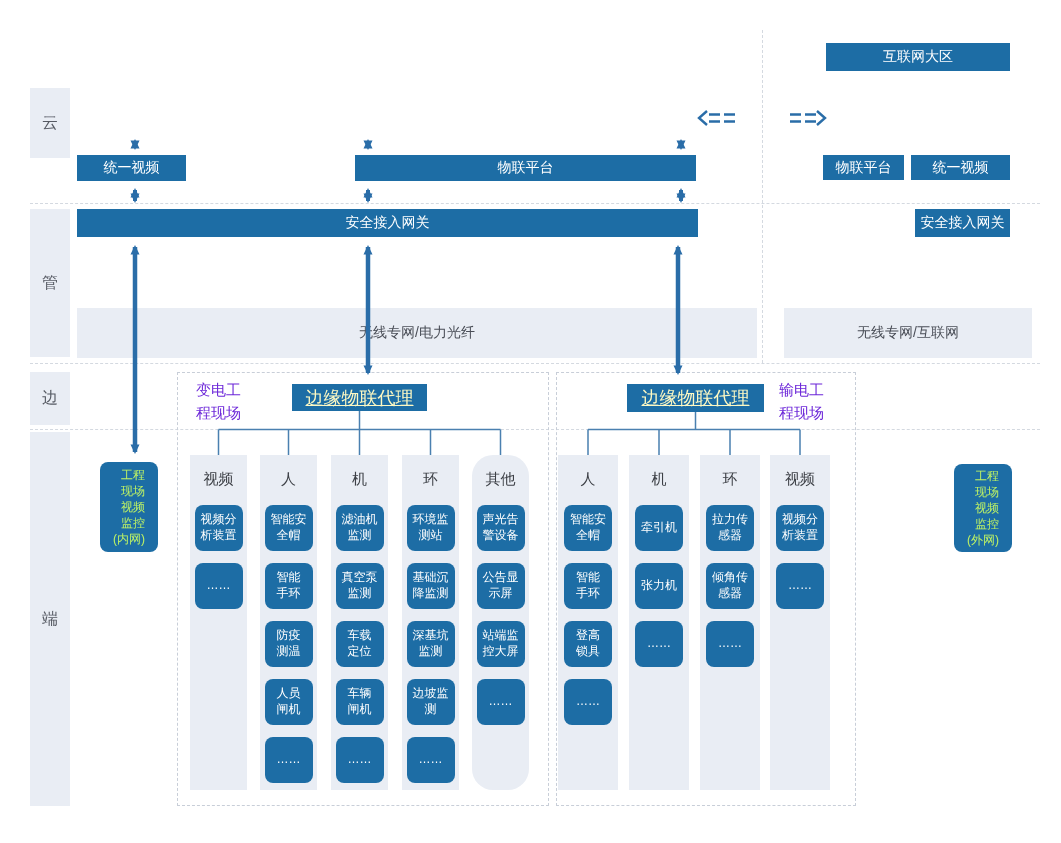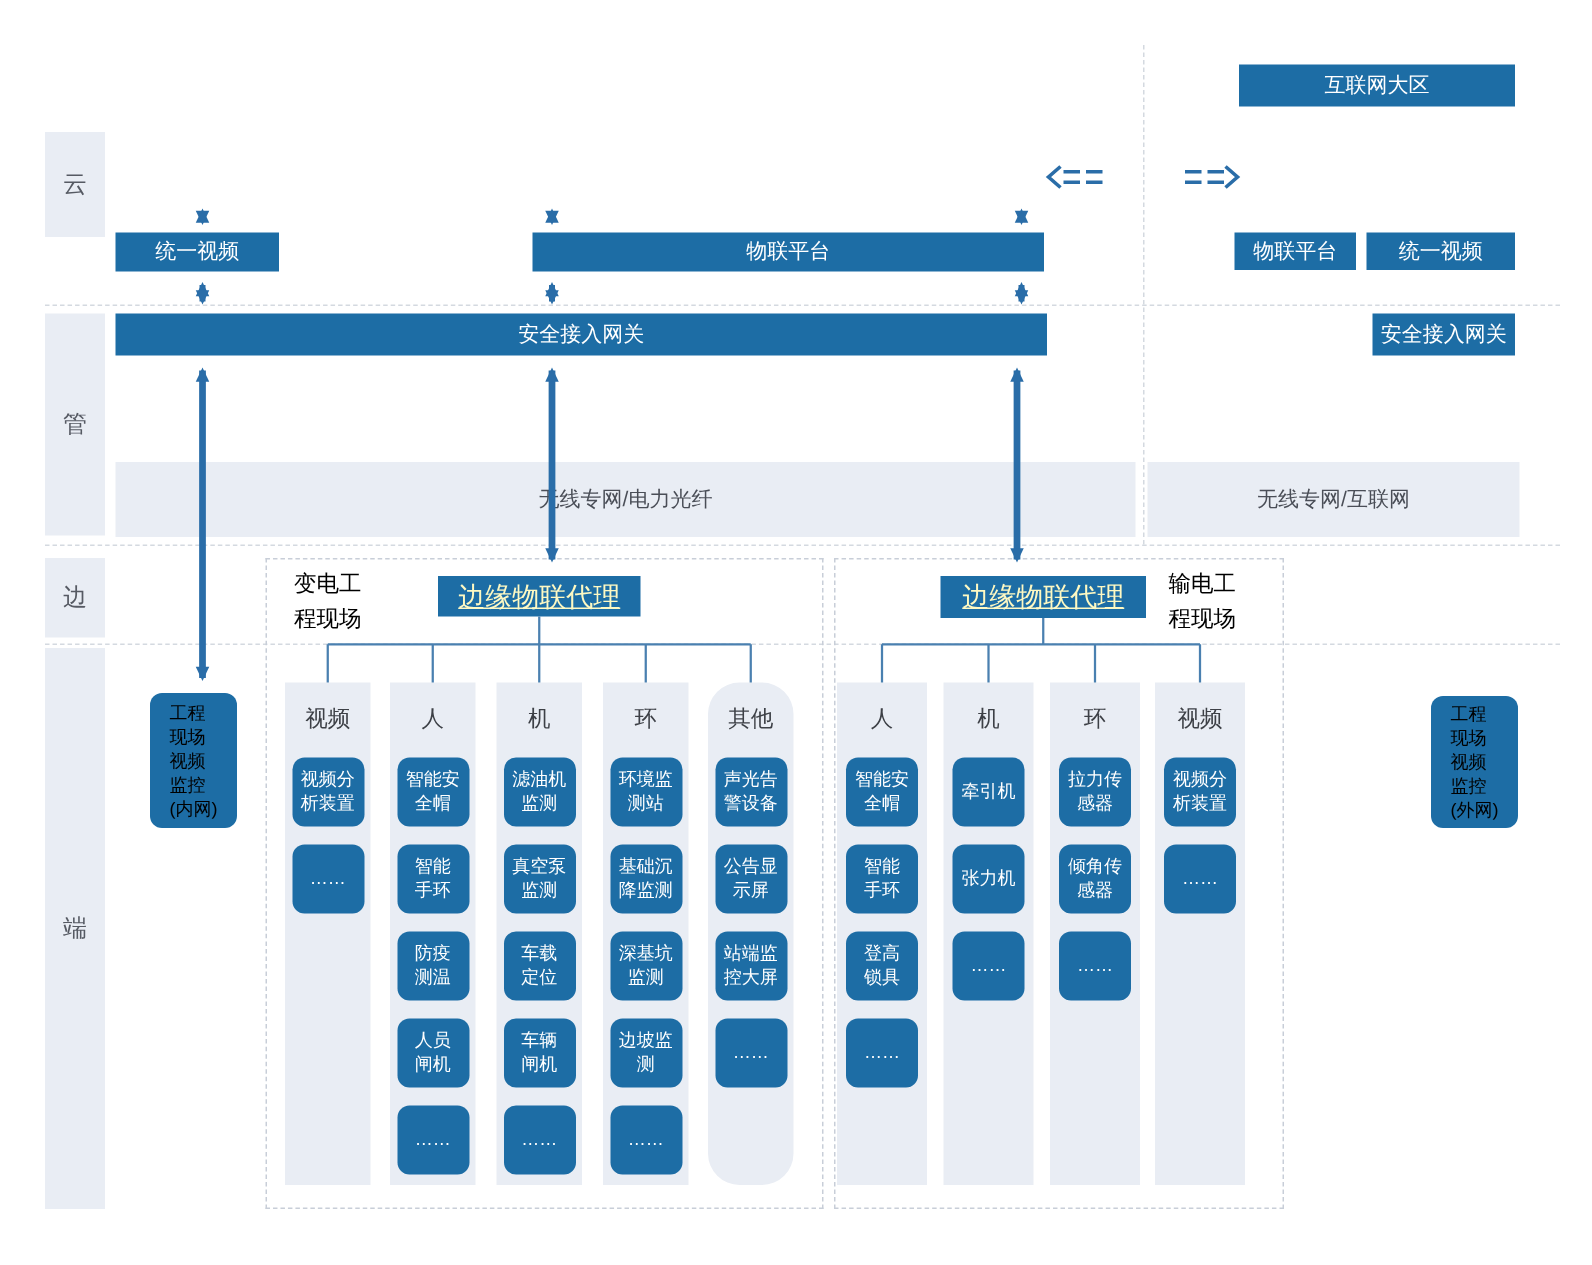--- a/index.html
+++ b/index.html
@@ -15,43 +15,43 @@
   .panel{
     background:#e9edf4;color:#4a4e57;display:flex;align-items:center;justify-content:center;
     text-align:center;font-size:14px;
   }
   .lbl{
     background:#e9edf4;color:#565a63;display:flex;align-items:center;justify-content:center;
     font-size:16px;
   }
   .zone{border:1px dashed #c8ced8;background:transparent;}
   .zonelabel{
-    color:#000000;font-size:15px;line-height:1.5;white-space:pre-line;text-align:left;
+    color:#6d28d9;font-size:15px;line-height:1.5;white-space:pre-line;text-align:left;
   }
   .agent{
     background:#1d6da5;color:#fef9c3;display:flex;align-items:center;justify-content:center;
     font-size:18px;
     text-decoration:underline;
   }
   .col{
     background:#e9edf4;display:flex;flex-direction:column;align-items:center;
     padding-top:10px;row-gap:12px;
   }
   .hdr{
     height:28px;display:flex;align-items:center;justify-content:center;
     color:#3d4046;font-size:15px;flex:0 0 auto;
   }
   .box{
     width:48px;height:46px;flex:0 0 auto;background:#1d6da5;border-radius:8px;color:#fff;
     font-size:12px;line-height:1.3;display:flex;align-items:center;justify-content:center;
     text-align:center;white-space:pre-line;
   }
   .monitor{
-    background:#1d6da5;border-radius:8px;color:#000000;font-size:12px;line-height:1.35;
-    display:flex;align-items:center;justify-content:center;text-align:left;white-space:pre-line;
+    background:#1d6da5;border-radius:8px;color:#bef264;font-size:12px;line-height:1.35;
+    display:flex;align-items:center;justify-content:center;text-align:right;white-space:pre-line;
   }
   .iso{
     background:#1d6da5;color:#fff;font-size:13px;line-height:1.45;display:flex;align-items:center;
     justify-content:center;text-align:center;white-space:pre-line;
   }
   .dash-h{border-top:1px dashed #d4d9e0;height:0;}
   .dash-v{border-left:1px dashed #d4d9e0;width:0;}
   svg.overlay{position:absolute;left:0;top:0;pointer-events:none;z-index:6;}
 </style>
 </head>
@@ -73,21 +73,21 @@
   <div class="abs bar" style="left:355px;top:155px;width:341px;height:26px;">物联平台</div>
 
 
   <div class="abs bar" style="left:826px;top:43px;width:184px;height:28px;">互联网大区</div>
   <div class="abs bar" style="left:823px;top:155px;width:81px;height:25px;">物联平台</div>
   <div class="abs bar" style="left:911px;top:155px;width:99px;height:25px;">统一视频</div>
 
   <div class="abs bar" style="left:77px;top:209px;width:621px;height:28px;">安全接入网关</div>
   <div class="abs bar" style="left:915px;top:209px;width:95px;height:28px;">安全接入网关</div>
   <div class="abs panel" style="left:77px;top:308px;width:680px;height:50px;">无线专网/电力光纤</div>
-  <div class="abs panel" style="left:765px;top:308px;width:248px;height:50px;">无线专网/互联网</div>
+  <div class="abs panel" style="left:784px;top:308px;width:248px;height:50px;">无线专网/互联网</div>
 
   <div class="abs zone" style="left:177px;top:372px;width:372px;height:434px;"></div>
   <div class="abs zone" style="left:556px;top:372px;width:300px;height:434px;"></div>
 
   <div class="abs zonelabel" style="left:196px;top:379px;width:64px;">变电工
 程现场</div>
   <div class="abs zonelabel" style="left:779px;top:379px;width:64px;">输电工
 程现场</div>
 
   <div class="abs agent" style="left:292px;top:384px;width:135px;height:27px;">边缘物联代理</div>

